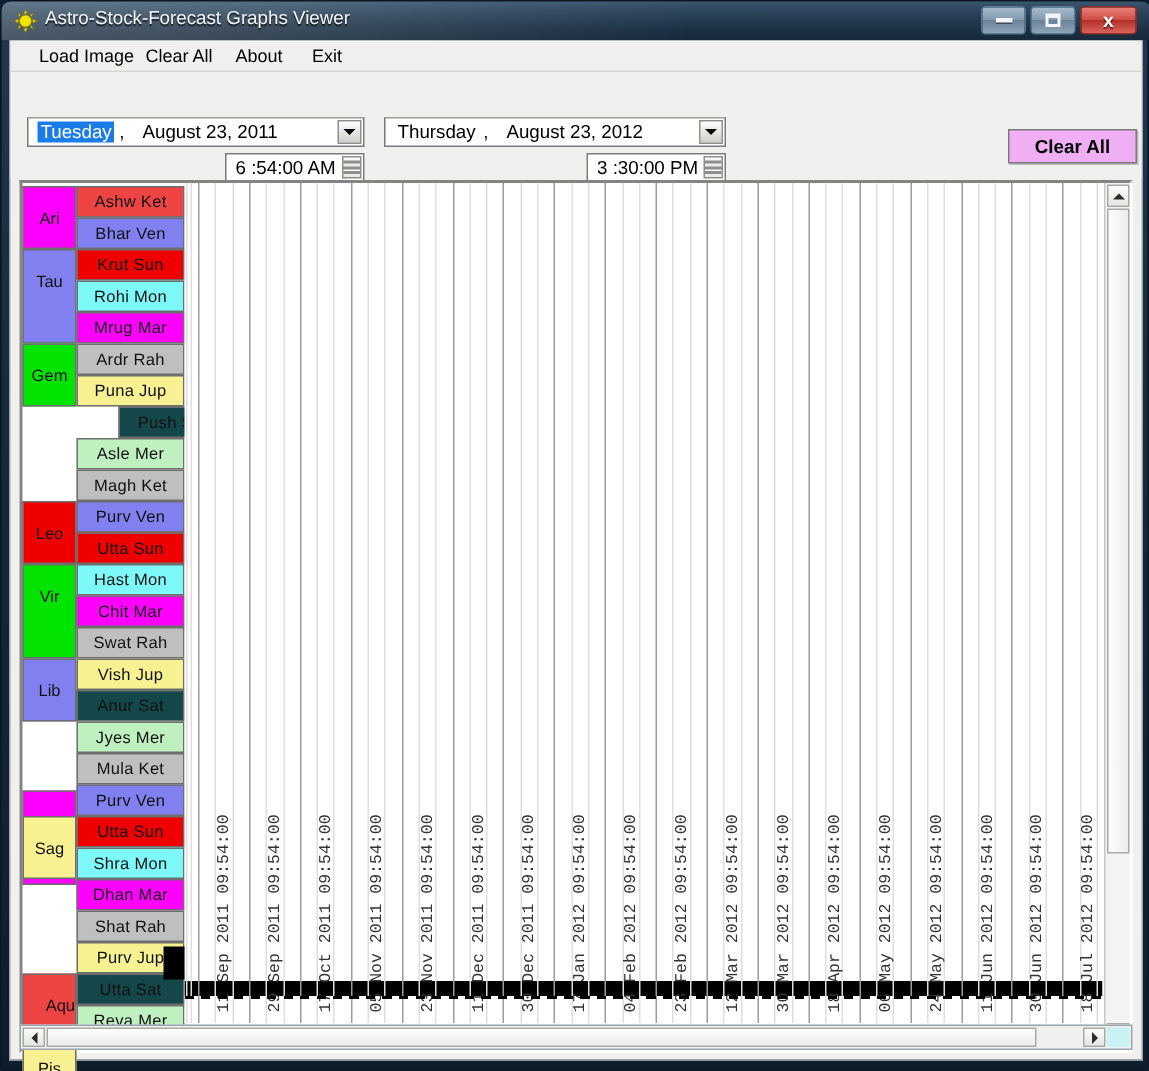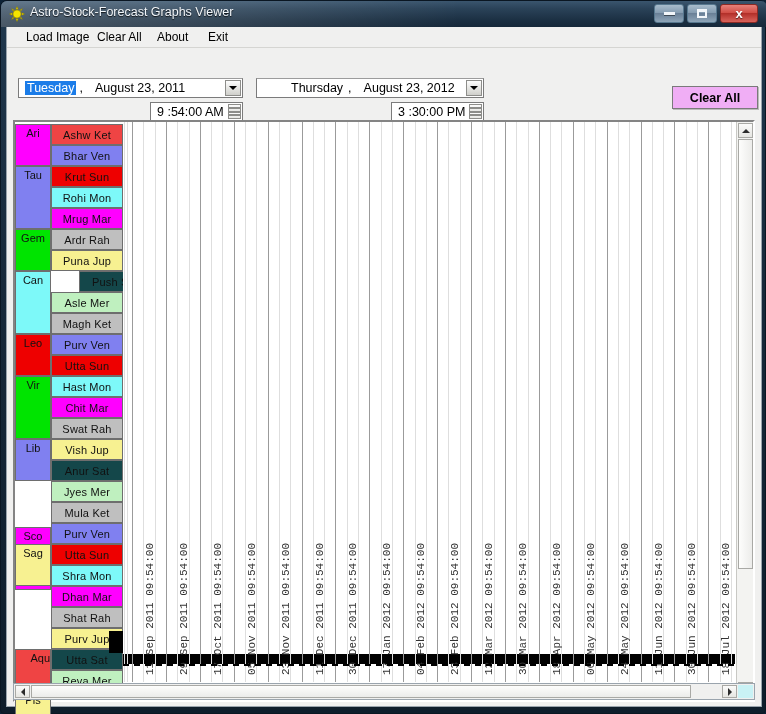--- a/index.html
+++ b/index.html
@@ -138,21 +138,21 @@
 
   
   #signcol{position:absolute;left:0;top:0;width:36px;height:560px;}
   #nakcol{position:absolute;left:36px;top:0;width:72px;height:560px;}
   .sign-cell{
     position:absolute;left:0;width:36px;box-sizing:border-box;
     border:1px solid #6e6e6e;
     font-size:11px;color:#111;
     text-align:center;
     line-height:14px;
-    padding-top:1px;
+    padding-top:14px;
     overflow:hidden;
   }
   .nak-cell{
     position:absolute;left:0;width:72px;height:21px;box-sizing:border-box;
     border:1px solid #6e6e6e;
     font-size:11px;color:#111;
     display:flex;align-items:center;justify-content:center;
     letter-spacing:.2px;
     overflow:hidden;
   }
@@ -255,32 +255,32 @@
       <div class="dtp" id="dtp-start" style="left:11px;top:30px;width:225px;">
         <span class="dow sel">Tuesday</span>
         <span class="comma">,</span>
         <span class="rest">August   23, 2011</span>
         <div class="dtp-arrow">
           <div class="tri-down"></div>
         </div>
       </div>
 
       <div class="timebox" id="tb-start" style="left:143px;top:54px;width:93px;">
-        <span class="tval">9 :54:00 AM</span>
+        <span class="tval">6 :54:00 AM</span>
         <div class="spin">
           <div>
               <div class="tri-up-s"></div>
             </div>
           <div>
               <div class="tri-down-s"></div>
             </div>
         </div>
       </div>
 
-      <div class="dtp" id="dtp-end" style="left:249px;top:30px;width:228px;padding-left:26px;">
+      <div class="dtp" id="dtp-end" style="left:249px;top:30px;width:228px;">
         <span class="dow">Thursday</span>
         <span class="comma">,</span>
         <span class="rest">August   23, 2012</span>
         <div class="dtp-arrow">
           <div class="tri-down"></div>
         </div>
       </div>
 
       <div class="timebox" id="tb-end" style="left:384px;top:54px;width:93px;">
         <span class="tval">3 :30:00 PM</span>
@@ -297,21 +297,20 @@
       <div class="actbtn" id="btn-clear-all-btn" style="left:665px;top:38px;width:86px;">
         <span>Clear All</span>
       </div>
     </div>
 
     <div id="panel">
       <div id="signcol">
           <div class="sign-cell" style="top: 2px; height: 42px; background: rgb(255, 0, 255);">Ari</div>
           <div class="sign-cell" style="top: 44px; height: 63px; background: rgb(128, 128, 240);">Tau</div>
           <div class="sign-cell" style="top: 107px; height: 42px; background: rgb(0, 228, 0);">Gem</div>
-          <div class="sign-cell" style="top: 149px; height: 63px; background: rgb(125, 249, 249);">Can</div>
           <div class="sign-cell" style="top: 212px; height: 42px; background: rgb(238, 0, 0);">Leo</div>
           <div class="sign-cell" style="top: 254px; height: 63px; background: rgb(0, 228, 0);">Vir</div>
           <div class="sign-cell" style="top: 317px; height: 42px; background: rgb(128, 128, 240);">Lib</div>
           <div class="sign-cell" style="top: 359px; height: 63px; background: rgb(255, 0, 255); margin-top: 46px;">Sco</div>
           <div class="sign-cell" style="top: 422px; height: 42px; background: rgb(247, 241, 145);">Sag</div>
           <div class="sign-cell" style="top: 527px; height: 42px; background: #ef4444; text-align: right;">Aqu</div>
           <div class="sign-cell" style="top: 569px; height: 63px; background: rgb(247, 241, 145);">Pis</div>
         </div>
       <div id="nakcol">
           <div class="nak-cell" style="top: 2px; background: #ef4444; color: rgb(17, 17, 17);">Ashw Ket</div>

